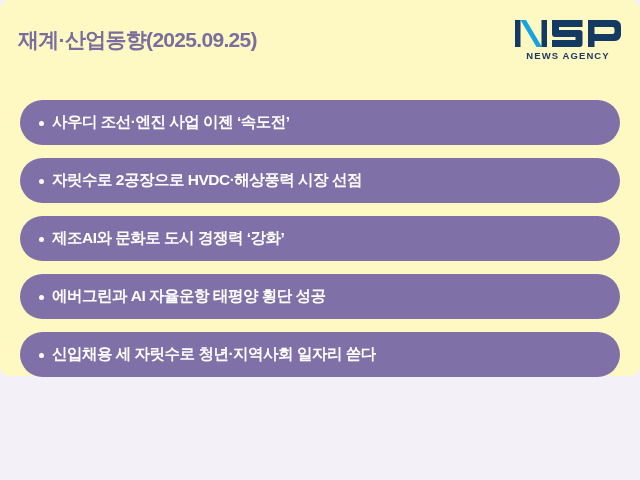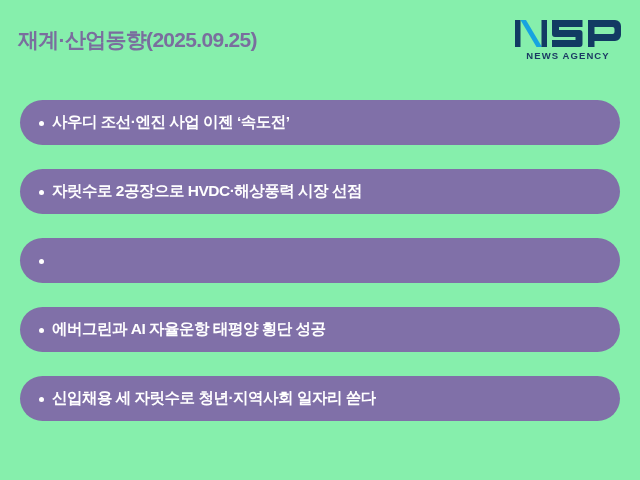--- a/index.html
+++ b/index.html
@@ -12,23 +12,24 @@
     height: 480px;
     overflow: hidden;
     background: #f3f1f7;
     font-family: "Liberation Sans", "DejaVu Sans", sans-serif;
     -webkit-font-smoothing: antialiased;
   }
 
   .slide {
     position: relative;
     width: 640px;
-    height: 480px;
-    background: #86efac;
+    height: 376px;
+    background: #fef9c3;
     box-sizing: border-box;
+    border-radius: 10px;
   }
 
   
   .header {
     position: absolute;
     top: 0;
     left: 0;
     width: 640px;
     height: 90px;
   }
@@ -74,21 +75,21 @@
   }
 
   
   .headline-list {
     position: absolute;
     left: 20px;
     top: 100px;
     width: 600px;
     display: flex;
     flex-direction: column;
-    gap: 24px;
+    gap: 13px;
   }
 
   .headline-pill {
     height: 45px;
     border-radius: 23px;
     background: #8070a8;
     display: flex;
     align-items: center;
     box-sizing: border-box;
     padding-left: 19px;
@@ -149,20 +150,21 @@
       <span class="headline-text">사우디 조선·엔진 사업 이젠 ‘속도전’</span>
     </div>
 
     <div class="headline-pill">
       <span class="bullet-dot"></span>
       <span class="headline-text">자릿수로 2공장으로 HVDC·해상풍력 시장 선점</span>
     </div>
 
     <div class="headline-pill">
       <span class="bullet-dot"></span>
+      <span class="headline-text">제조AI와 문화로 도시 경쟁력 ‘강화’</span>
     </div>
 
     <div class="headline-pill">
       <span class="bullet-dot"></span>
       <span class="headline-text">에버그린과 AI 자율운항 태평양 횡단 성공</span>
     </div>
 
     <div class="headline-pill">
       <span class="bullet-dot"></span>
       <span class="headline-text">신입채용 세 자릿수로 청년·지역사회 일자리 쏟다</span>

